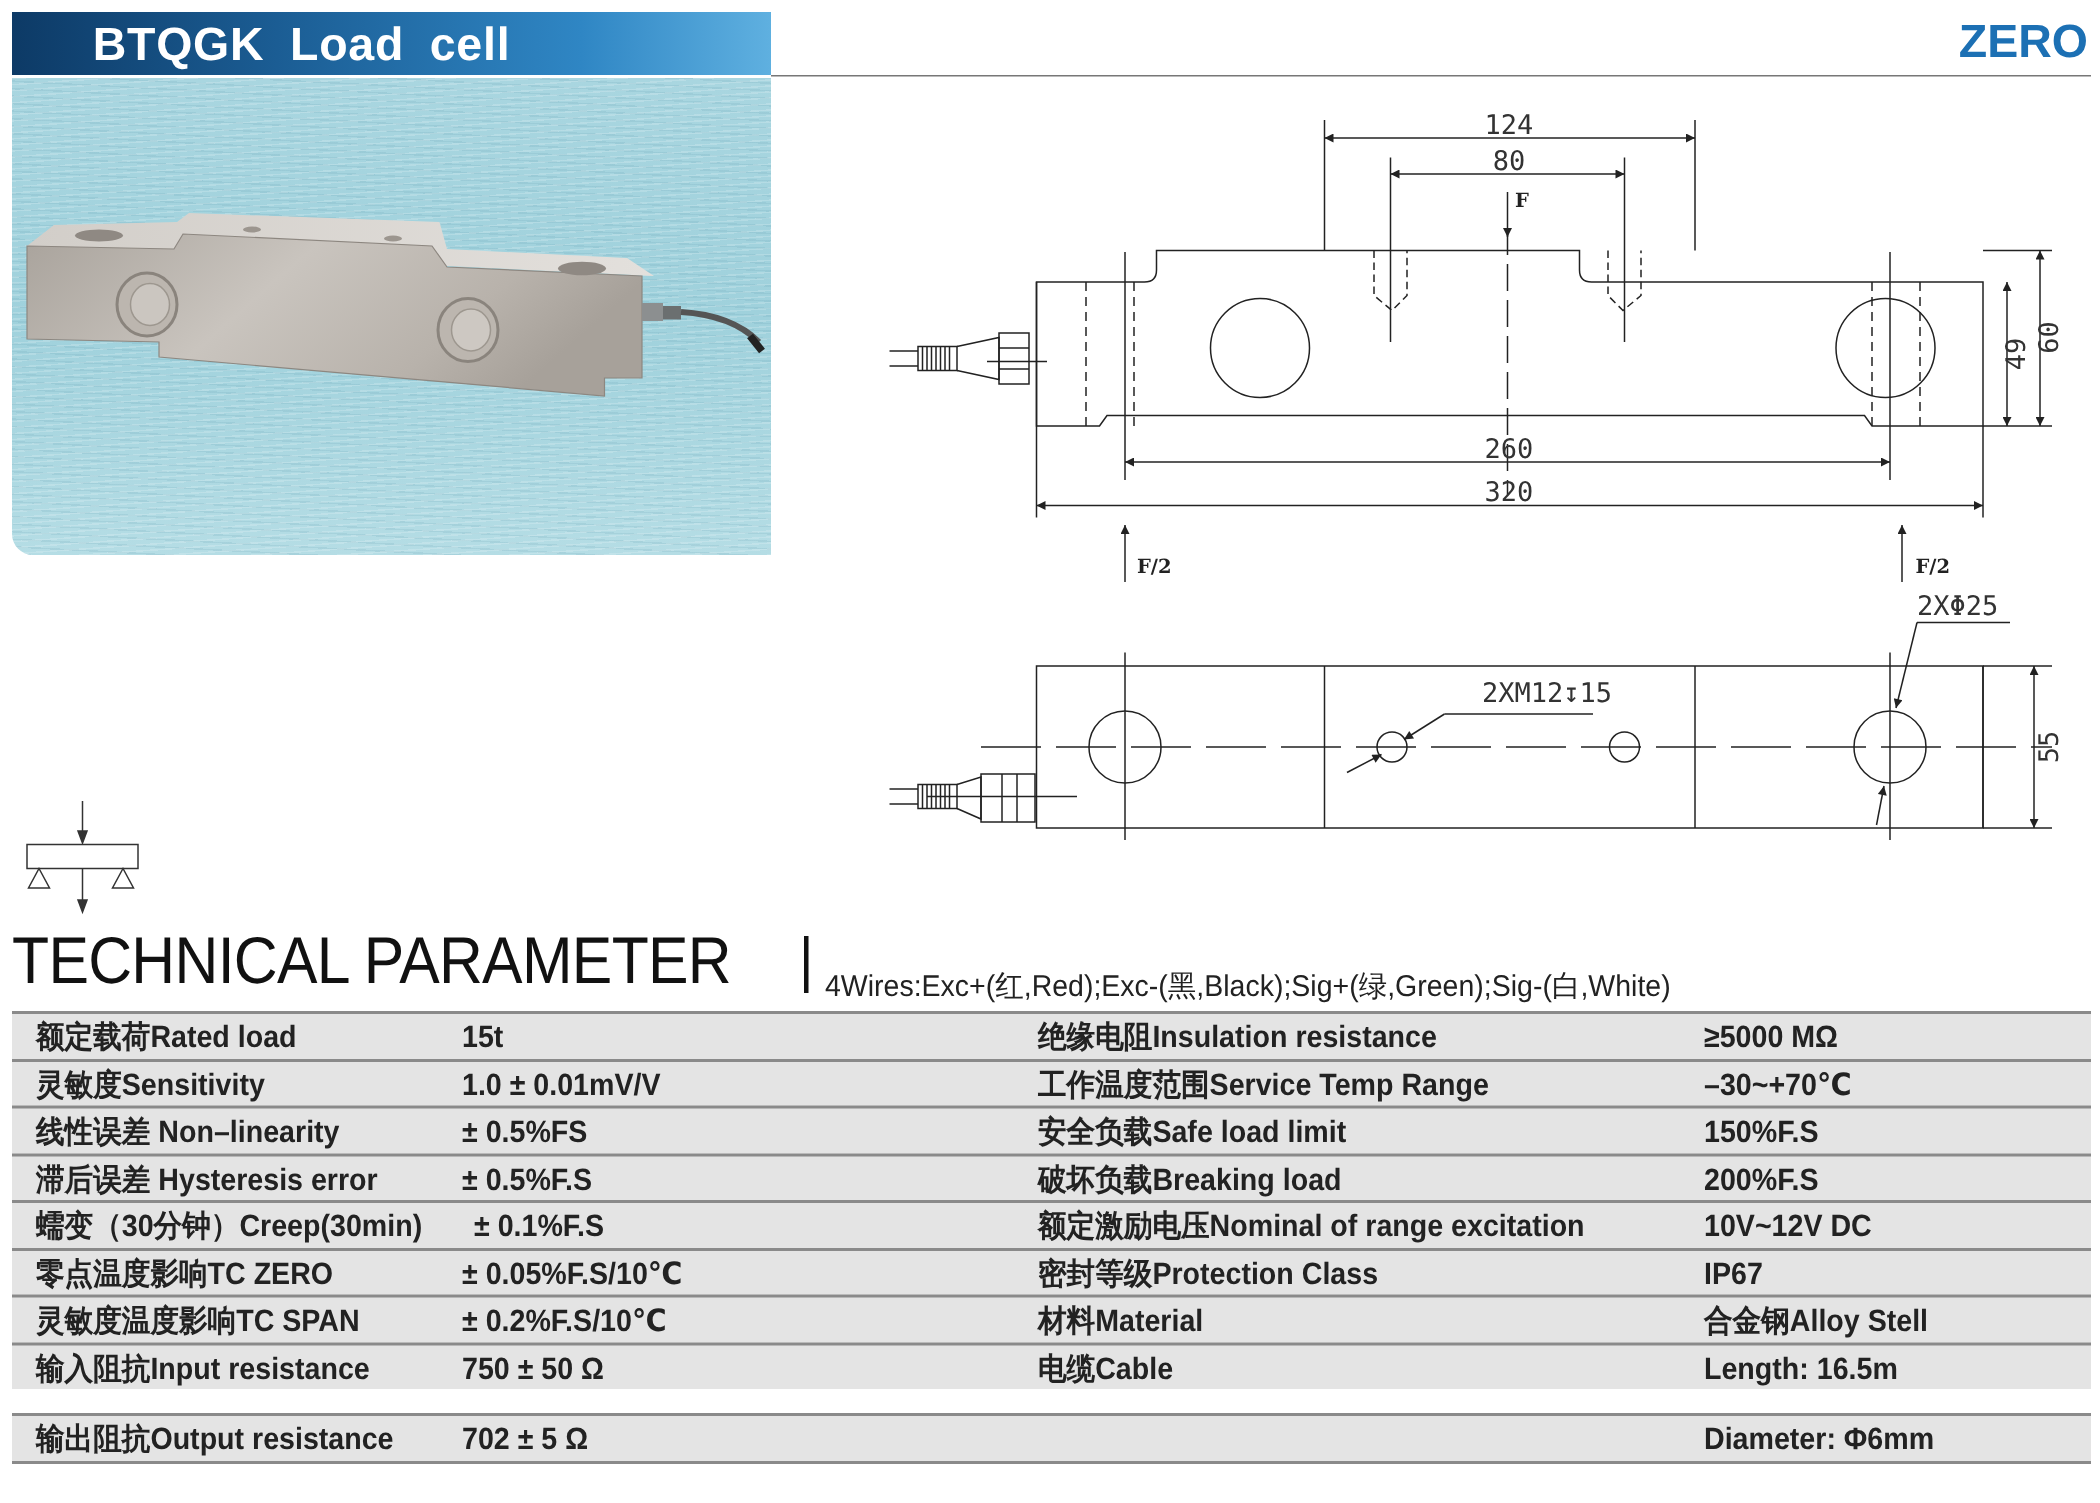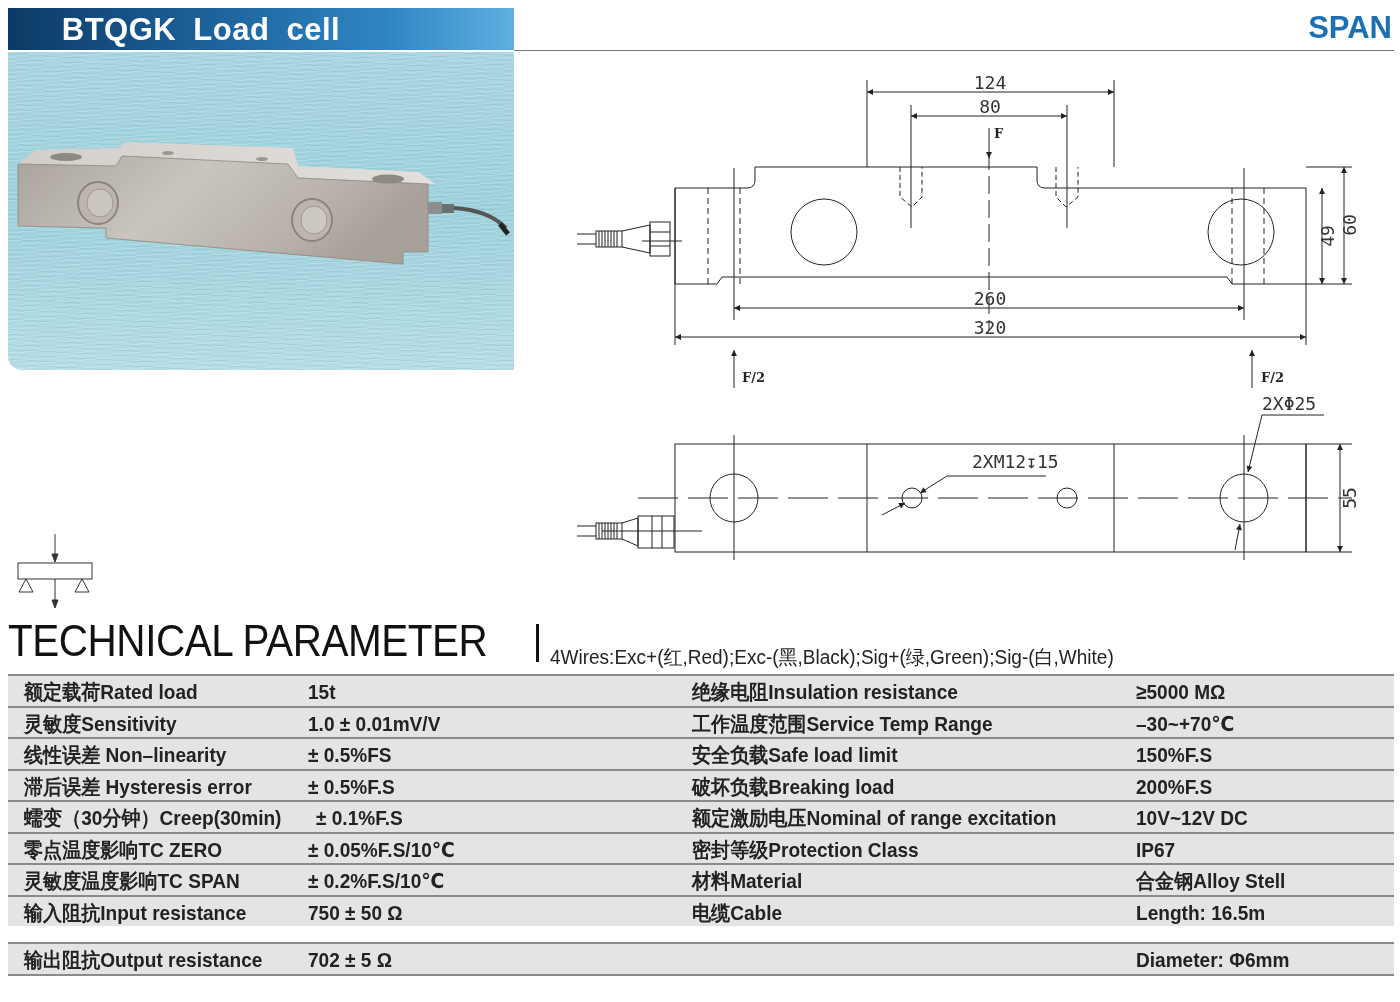--- a/index.html
+++ b/index.html
@@ -19,21 +19,21 @@
   .top-rule { position: absolute; left: 514px; top: 50px; width: 880px; height: 1px; background: #777; }
   .brand { position: absolute; right: 8px; top: 10px; font-size: 31px; font-weight: bold; color: #1c70b4; }
   .photo {
     position: absolute; left: 8px; top: 52px; width: 506px; height: 318px;
     border-bottom-left-radius: 14px; overflow: hidden;
     background:
       repeating-linear-gradient(176deg, rgba(255,255,255,0.18) 0px, rgba(255,255,255,0.18) 1px, transparent 1px, transparent 4px),
       repeating-linear-gradient(3deg, rgba(90,150,170,0.15) 0px, rgba(90,150,170,0.15) 1px, transparent 1px, transparent 5px),
       linear-gradient(180deg, #a9d6e0 0%, #9fd1dc 50%, #b5dde5 100%);
   }
-  .drawing { position: absolute; left: 572px; top: 60px; width: 806px; height: 500px; }
+  .drawing { position: absolute; left: 588px; top: 60px; width: 806px; height: 500px; }
   .beam-icon { position: absolute; left: 14px; top: 532px; width: 82px; height: 78px; }
   .tp-title {
     position: absolute; left: 8px; top: 616px; font-size: 44px; color: #111; letter-spacing: -0.5px;
     transform: scaleX(0.92); transform-origin: left top;
   }
   .tp-bar { position: absolute; left: 536px; top: 624px; width: 3px; height: 38px; background: #111; }
   .wires { position: absolute; left: 550px; top: 644px; font-size: 20px; color: #222; transform: scaleX(0.95); transform-origin: left top; white-space: nowrap; }
   .table { position: absolute; left: 8px; top: 674px; width: 1386px; font-weight: bold; }
   .row {
     position: relative; height: 29.5px; background: #e4e4e4;
@@ -46,21 +46,21 @@
   .c3 { left: 684px; }
   .c4 { left: 1128px; }
 </style>
 </head>
 <body>
 
 <div class="banner">
   <div class="banner-title">BTQGK  Load cell</div>
 </div>
 <div class="top-rule"></div>
-<div class="brand">SPAN</div>
+<div class="brand">ZERO</div>
 
 <div class="photo">
   <svg width="506" height="318" viewBox="0 0 506 318">
     <defs>
       <linearGradient id="metal" x1="0" y1="0" x2="1" y2="0.3">
         <stop offset="0" stop-color="#a9a39c"></stop>
         <stop offset="0.45" stop-color="#c9c4be"></stop>
         <stop offset="0.8" stop-color="#b8b2ab"></stop>
         <stop offset="1" stop-color="#a7a19a"></stop>
       </linearGradient>

